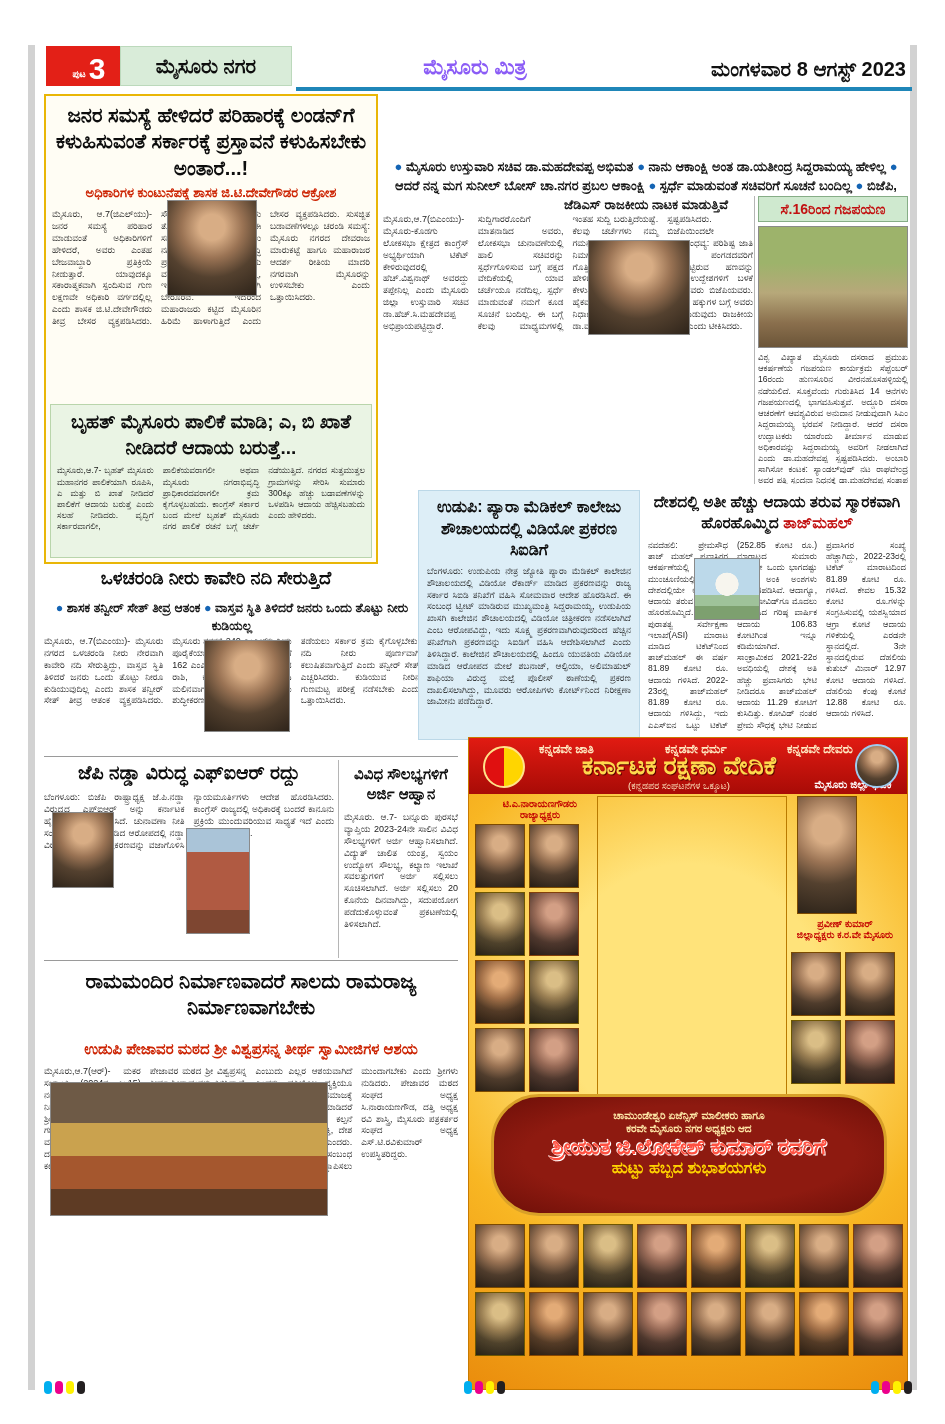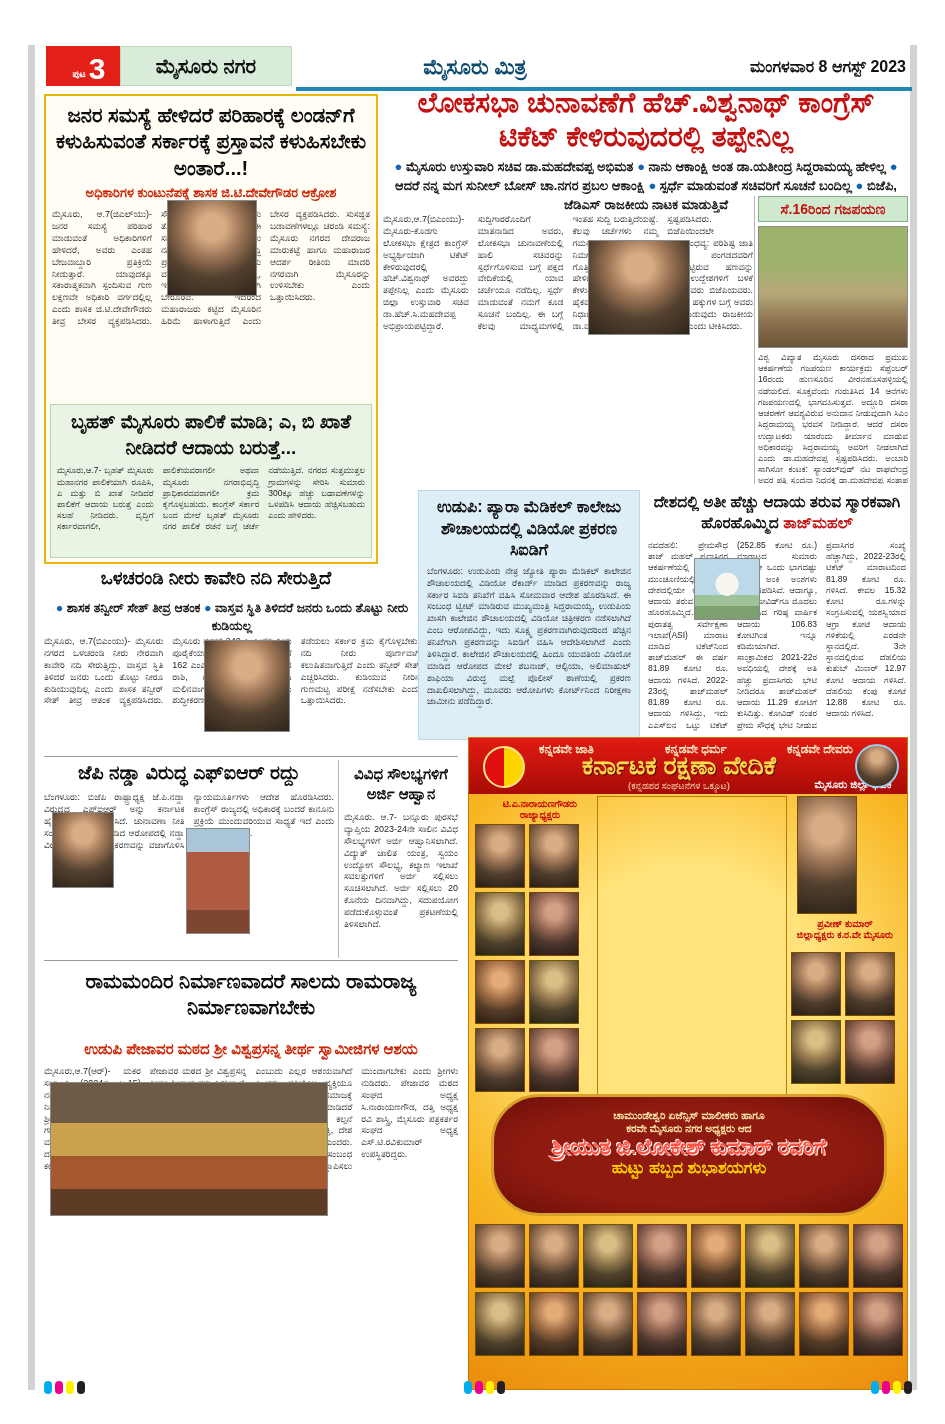--- a/index.html
+++ b/index.html
@@ -16,22 +16,22 @@
   .cols4{column-count:4;column-gap:9px;}
   .photo{position:absolute;border:1px solid #8a8a8a;}
   .portrait{background:radial-gradient(circle at 50% 28%,#d8ad85 0 16%,#9a7354 38%,#54412f 62%,#2e241a 100%);}
 
   
   .pgbox{background:#e32017;color:#fff;display:flex;align-items:flex-end;justify-content:center;gap:3px;}
   .pgbox .lbl{font-size:9px;font-weight:bold;padding-bottom:6px;}
   .pgbox .num{font-size:30px;font-weight:bold;line-height:1;padding-bottom:2px;}
   .secbox{background:#d9ecd9;border:1px solid #bcd9bc;display:flex;align-items:center;justify-content:center;
           font-size:20px;font-weight:bold;color:#0e0e0e;}
-  .masthead{color:#0c4a6e;font-size:21px;font-weight:bold;text-align:center;}
-  .dateline{font-size:16px;font-weight:bold;color:#111;text-align:right;}
+  .masthead{color:#8b5cf6;font-size:21px;font-weight:bold;text-align:center;}
+  .dateline{font-size:20px;font-weight:bold;color:#111;text-align:right;}
   .bluebar{position:absolute;height:4px;background:#1f86b8;}
 
   
   .hl-black{font-weight:bold;color:#0d0d0d;text-align:center;}
   .hl-red{font-weight:bold;color:#c21111;text-align:center;}
   .sub-red{font-weight:bold;color:#cc2200;text-align:center;}
   .blt{font-weight:bold;color:#141414;}
   .blt::before{content:"● ";color:#1464b4;}
 
   .leadbox{border:2px solid #e9b606;background:#fffdf4;}
@@ -91,21 +91,20 @@
     <div class="sub-red" style="font-size:13px;padding:2px 4px 4px;">ಅಧಿಕಾರಿಗಳ ಕುಂಟುನೆಪಕ್ಕೆ ಶಾಸಕ ಜಿ.ಟಿ.ದೇವೇಗೌಡರ ಆಕ್ರೋಶ</div>
     <div class="body-txt cols3" style="margin:4px 6px 0;height:196px;">ಮೈಸೂರು, ಆ.7(ಜಿಎಲ್‌ಯು)- ಜನರ ಸಮಸ್ಯೆ ಪರಿಹಾರ ಮಾಡುವಂತೆ ಅಧಿಕಾರಿಗಳಿಗೆ ಹೇಳಿದರೆ, ಅವರು ಎಂತಹ ಬೇಜವಾಬ್ದಾರಿ ಪ್ರತಿಕ್ರಿಯೆ ನೀಡುತ್ತಾರೆ. ಯಾವುದಕ್ಕೂ ಸಕಾರಾತ್ಮಕವಾಗಿ ಸ್ಪಂದಿಸುವ ಗುಣ ಲಕ್ಷಣವೇ ಅಧಿಕಾರಿ ವರ್ಗದಲ್ಲಿಲ್ಲ ಎಂದು ಶಾಸಕ ಜಿ.ಟಿ.ದೇವೇಗೌಡರು ತೀವ್ರ ಬೇಸರ ವ್ಯಕ್ತಪಡಿಸಿದರು. ಸೌಕರ್ಯ ಇಲ್ಲದ ಕಾರಣ ಜನರು ತೊಂದರೆ ಅನುಭವಿಸುತ್ತಿದ್ದಾರೆ. ಈ ಸಮಸ್ಯೆಗಳನ್ನು ಪರಿಹಾರ ಮಾಡಲು ನಗರ ಪಾಲಿಕೆ ಹಾಗೂ ನಗರಾಭಿವೃದ್ಧಿ ಪ್ರಾಧಿಕಾರದ ಅಧಿಕಾರಿಗಳು ಕ್ರಮ ವಹಿಸಬೇಕು. ಇಲ್ಲ ಅಂದರೆ ಇಲ್ಲ, ಇದರಿಂದ ಸಮಸ್ಯೆಗಳು ಶಾಶ್ವತವಾಗಿ ಬೇರೂರಿವೆ. ಇದರಿಂದ ಮಹಾರಾಜರು ಕಟ್ಟಿದ ಮೈಸೂರಿನ ಹಿರಿಮೆ ಹಾಳಾಗುತ್ತಿದೆ ಎಂದು ಬೇಸರ ವ್ಯಕ್ತಪಡಿಸಿದರು. ಸುಸಜ್ಜಿತ ಬಡಾವಣೆಗಳಲ್ಲೂ ಚರಂಡಿ ಸಮಸ್ಯೆ: ಮೈಸೂರು ನಗರದ ದೇವರಾಜ ಮಾರುಕಟ್ಟೆ ಹಾಗೂ ಮಹಾರಾಜರ ಆದರ್ಶ ರೀತಿಯ ಮಾದರಿ ನಗರವಾಗಿ ಮೈಸೂರನ್ನು ಉಳಿಸಬೇಕು ಎಂದು ಒತ್ತಾಯಿಸಿದರು.</div>
   </div>
   <div class="photo portrait" style="left:167px;top:200px;width:90px;height:96px;"></div>
 
   <div class="abs greenbox" style="left:50px;top:404px;width:322px;height:154px;">
     <div class="hl-black" style="font-size:19px;line-height:1.35;padding:4px 6px 3px;">ಬೃಹತ್ ಮೈಸೂರು ಪಾಲಿಕೆ ಮಾಡಿ; ಎ, ಬಿ ಖಾತೆ ನೀಡಿದರೆ ಆದಾಯ ಬರುತ್ತೆ...</div>
     <div class="body-txt cols3" style="margin:2px 6px;height:84px;font-size:8.5px;">ಮೈಸೂರು,ಆ.7- ಬೃಹತ್ ಮೈಸೂರು ಮಹಾನಗರ ಪಾಲಿಕೆಯಾಗಿ ರೂಪಿಸಿ, ಎ ಮತ್ತು ಬಿ ಖಾತೆ ನೀಡಿದರೆ ಪಾಲಿಕೆಗೆ ಆದಾಯ ಬರುತ್ತೆ ಎಂದು ಸಲಹೆ ನೀಡಿದರು. ವೃದ್ಧಿಗೆ ಸರ್ಕಾರವಾಗಲೀ, ಪಾಲಿಕೆಯವರಾಗಲೀ ಅಥವಾ ಮೈಸೂರು ನಗರಾಭಿವೃದ್ಧಿ ಪ್ರಾಧಿಕಾರದವರಾಗಲೀ ಕ್ರಮ ಕೈಗೊಳ್ಳಬಹುದು. ಕಾಂಗ್ರೆಸ್ ಸರ್ಕಾರ ಬಂದ ಮೇಲೆ ಬೃಹತ್ ಮೈಸೂರು ನಗರ ಪಾಲಿಕೆ ರಚನೆ ಬಗ್ಗೆ ಚರ್ಚೆ ನಡೆಯುತ್ತಿದೆ. ನಗರದ ಸುತ್ತಮುತ್ತಲ ಗ್ರಾಮಗಳನ್ನು ಸೇರಿಸಿ ಸುಮಾರು 300ಕ್ಕೂ ಹೆಚ್ಚು ಬಡಾವಣೆಗಳನ್ನು ಒಳಪಡಿಸಿ ಆದಾಯ ಹೆಚ್ಚಿಸಬಹುದು ಎಂದು ಹೇಳಿದರು.</div>
   </div>
 
-  <div class="abs hl-red" style="left:384px;top:86px;width:524px;font-size:28px;line-height:1.22;">ಲೋಕಸಭಾ ಚುನಾವಣೆಗೆ ಹೆಚ್.ವಿಶ್ವನಾಥ್ ಕಾಂಗ್ರೆಸ್ ಟಿಕೆಟ್ ಕೇಳಿರುವುದರಲ್ಲಿ ತಪ್ಪೇನಿಲ್ಲ</div>
   <div class="abs" style="left:384px;top:158px;width:524px;text-align:center;font-size:13px;line-height:1.45;">
     <span class="blt">ಮೈಸೂರು ಉಸ್ತುವಾರಿ ಸಚಿವ ಡಾ.ಮಹದೇವಪ್ಪ ಅಭಿಮತ</span>
     <span class="blt">ನಾನು ಆಕಾಂಕ್ಷಿ ಅಂತ ಡಾ.ಯತೀಂದ್ರ ಸಿದ್ದರಾಮಯ್ಯ ಹೇಳಿಲ್ಲ</span>
     <span class="blt">ಆದರೆ ನನ್ನ ಮಗ ಸುನೀಲ್ ಬೋಸ್ ಚಾ.ನಗರ ಪ್ರಬಲ ಆಕಾಂಕ್ಷಿ</span>
     <span class="blt">ಸ್ಪರ್ಧೆ ಮಾಡುವಂತೆ ಸಚಿವರಿಗೆ ಸೂಚನೆ ಬಂದಿಲ್ಲ</span>
     <span class="blt">ಬಿಜೆಪಿ, ಜೆಡಿಎಸ್ ರಾಜಕೀಯ ನಾಟಕ ಮಾಡುತ್ತಿವೆ</span>
   </div>
   <div class="abs body-txt cols4" style="left:383px;top:214px;width:370px;height:270px;">ಮೈಸೂರು,ಆ.7(ಬಿಎಂಯು)- ಮೈಸೂರು-ಕೊಡಗು ಲೋಕಸಭಾ ಕ್ಷೇತ್ರದ ಕಾಂಗ್ರೆಸ್ ಅಭ್ಯರ್ಥಿಯಾಗಿ ಟಿಕೆಟ್ ಕೇಳಿರುವುದರಲ್ಲಿ ಹೆಚ್.ವಿಶ್ವನಾಥ್ ಅವರದ್ದು ತಪ್ಪೇನಿಲ್ಲ ಎಂದು ಮೈಸೂರು ಜಿಲ್ಲಾ ಉಸ್ತುವಾರಿ ಸಚಿವ ಡಾ.ಹೆಚ್.ಸಿ.ಮಹದೇವಪ್ಪ ಅಭಿಪ್ರಾಯಪಟ್ಟಿದ್ದಾರೆ. ಸುದ್ದಿಗಾರರೊಂದಿಗೆ ಮಾತನಾಡಿದ ಅವರು, ಲೋಕಸಭಾ ಚುನಾವಣೆಯಲ್ಲಿ ಹಾಲಿ ಸಚಿವರನ್ನು ಸ್ಪರ್ಧೆಗೊಳಿಸುವ ಬಗ್ಗೆ ಪಕ್ಷದ ವೇದಿಕೆಯಲ್ಲಿ ಯಾವ ಚರ್ಚೆಯೂ ನಡೆದಿಲ್ಲ. ಸ್ಪರ್ಧೆ ಮಾಡುವಂತೆ ನಮಗೆ ಕೂಡ ಸೂಚನೆ ಬಂದಿಲ್ಲ. ಈ ಬಗ್ಗೆ ಕೆಲವು ಮಾಧ್ಯಮಗಳಲ್ಲಿ ಇಂತಹ ಸುದ್ದಿ ಬರುತ್ತಿದೆಯಷ್ಟೆ. ಕೆಲವು ಚರ್ಚೆಗಳು ನಮ್ಮ ಗಮನಕ್ಕೆ ಬಂದಿಲ್ಲ, ಆದರೆ ನಿಮಗೆ ಹೇಗೆ ತಿಳಿಯುತ್ತೋ ಗೊತ್ತಿಲ್ಲ ಎಂದು ಸಚಿವರು ಹೇಳಿದರು. ವಿಶ್ವನಾಥ್ ಟಿಕೆಟ್ ಕೇಳುತ್ತಿದ್ದಾರೆ, ಆದರೆ ಹೈಕಮಾಂಡ್ ಈ ಬಗ್ಗೆ ನಿರ್ಧಾರ ಮಾಡುತ್ತದೆ ಎಂದು ಡಾ.ಮಹದೇವಪ್ಪ ಸ್ಪಷ್ಟಪಡಿಸಿದರು. ಬಿಜೆಪಿಯಿಂದಲೇ ಮತಬಾಂಧವ್ಯ: ಪರಿಶಿಷ್ಟ ಜಾತಿ ಮತ್ತು ಪಂಗಡದವರಿಗೆ ಮೀಸಲಿಟ್ಟಿರುವ ಹಣವನ್ನು ಬೇರೆ ಉದ್ದೇಶಗಳಿಗೆ ಬಳಕೆ ಮಾಡಿದವರು ಬಿಜೆಪಿಯವರು. ಮಾನವ ಹಕ್ಕುಗಳ ಬಗ್ಗೆ ಅವರು ಮಾತನಾಡುವುದು ರಾಜಕೀಯ ನಾಟಕ ಎಂದು ಟೀಕಿಸಿದರು.</div>
   <div class="photo portrait" style="left:588px;top:240px;width:102px;height:95px;"></div>
 

